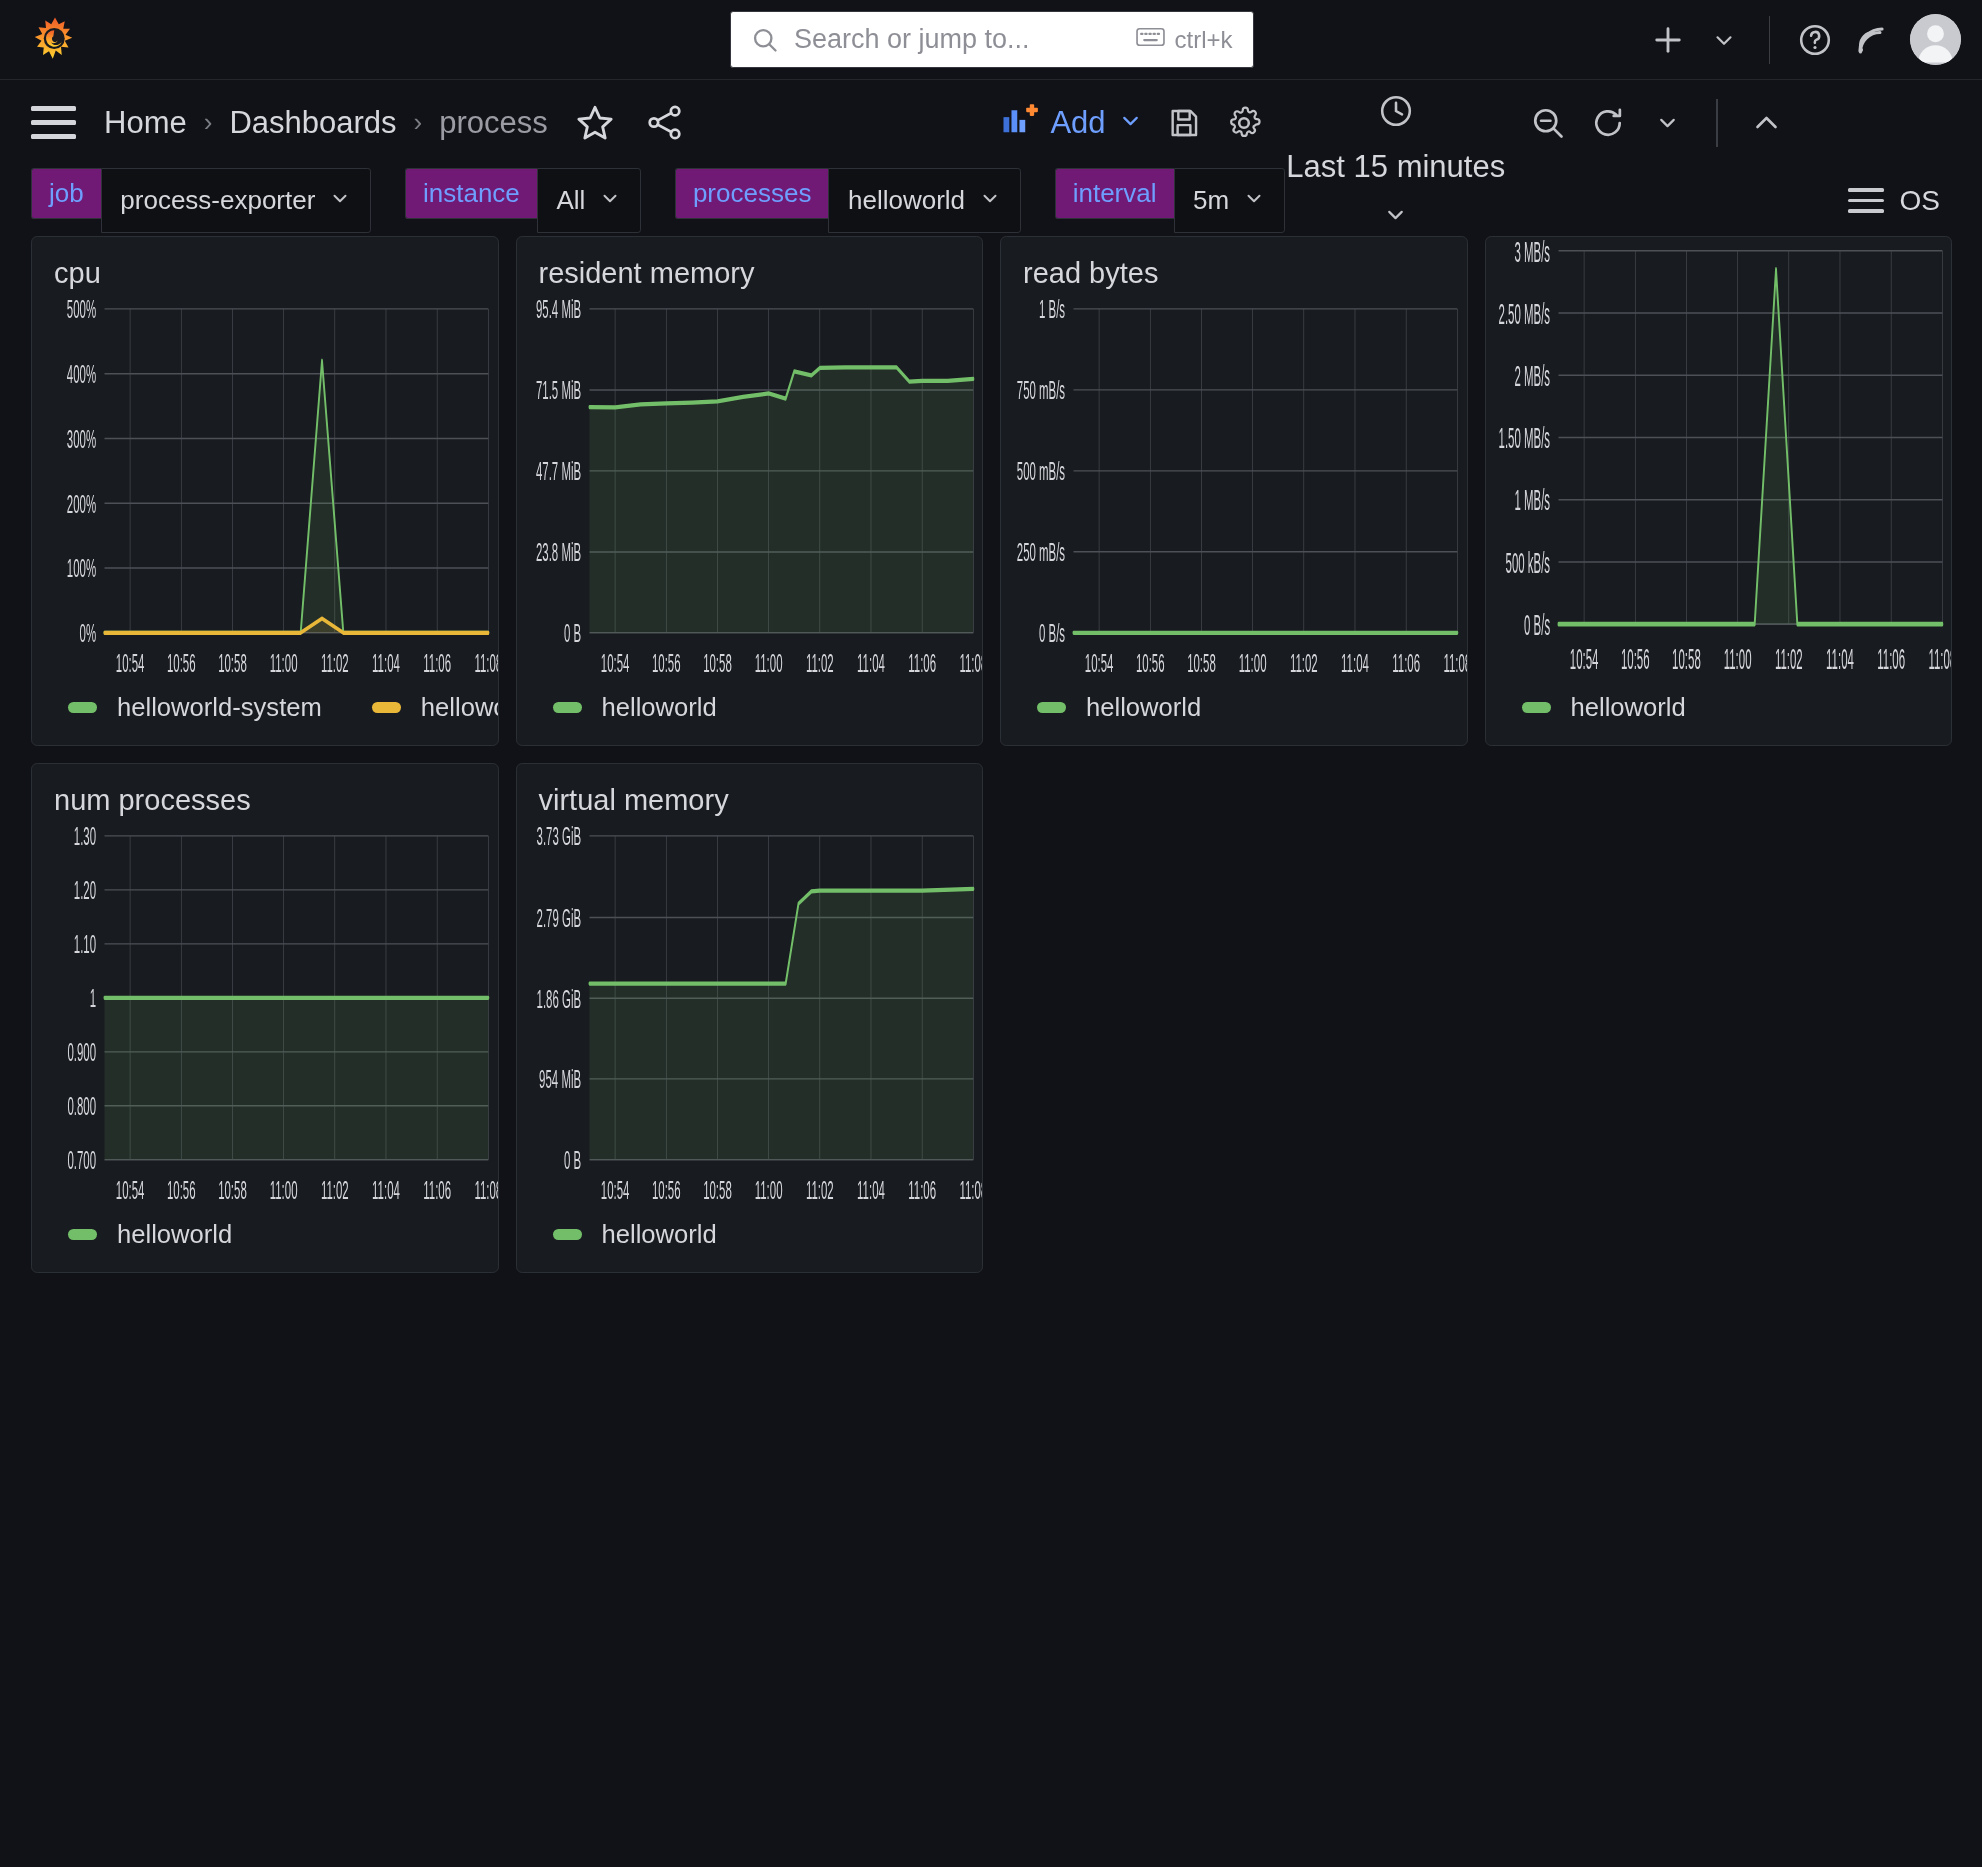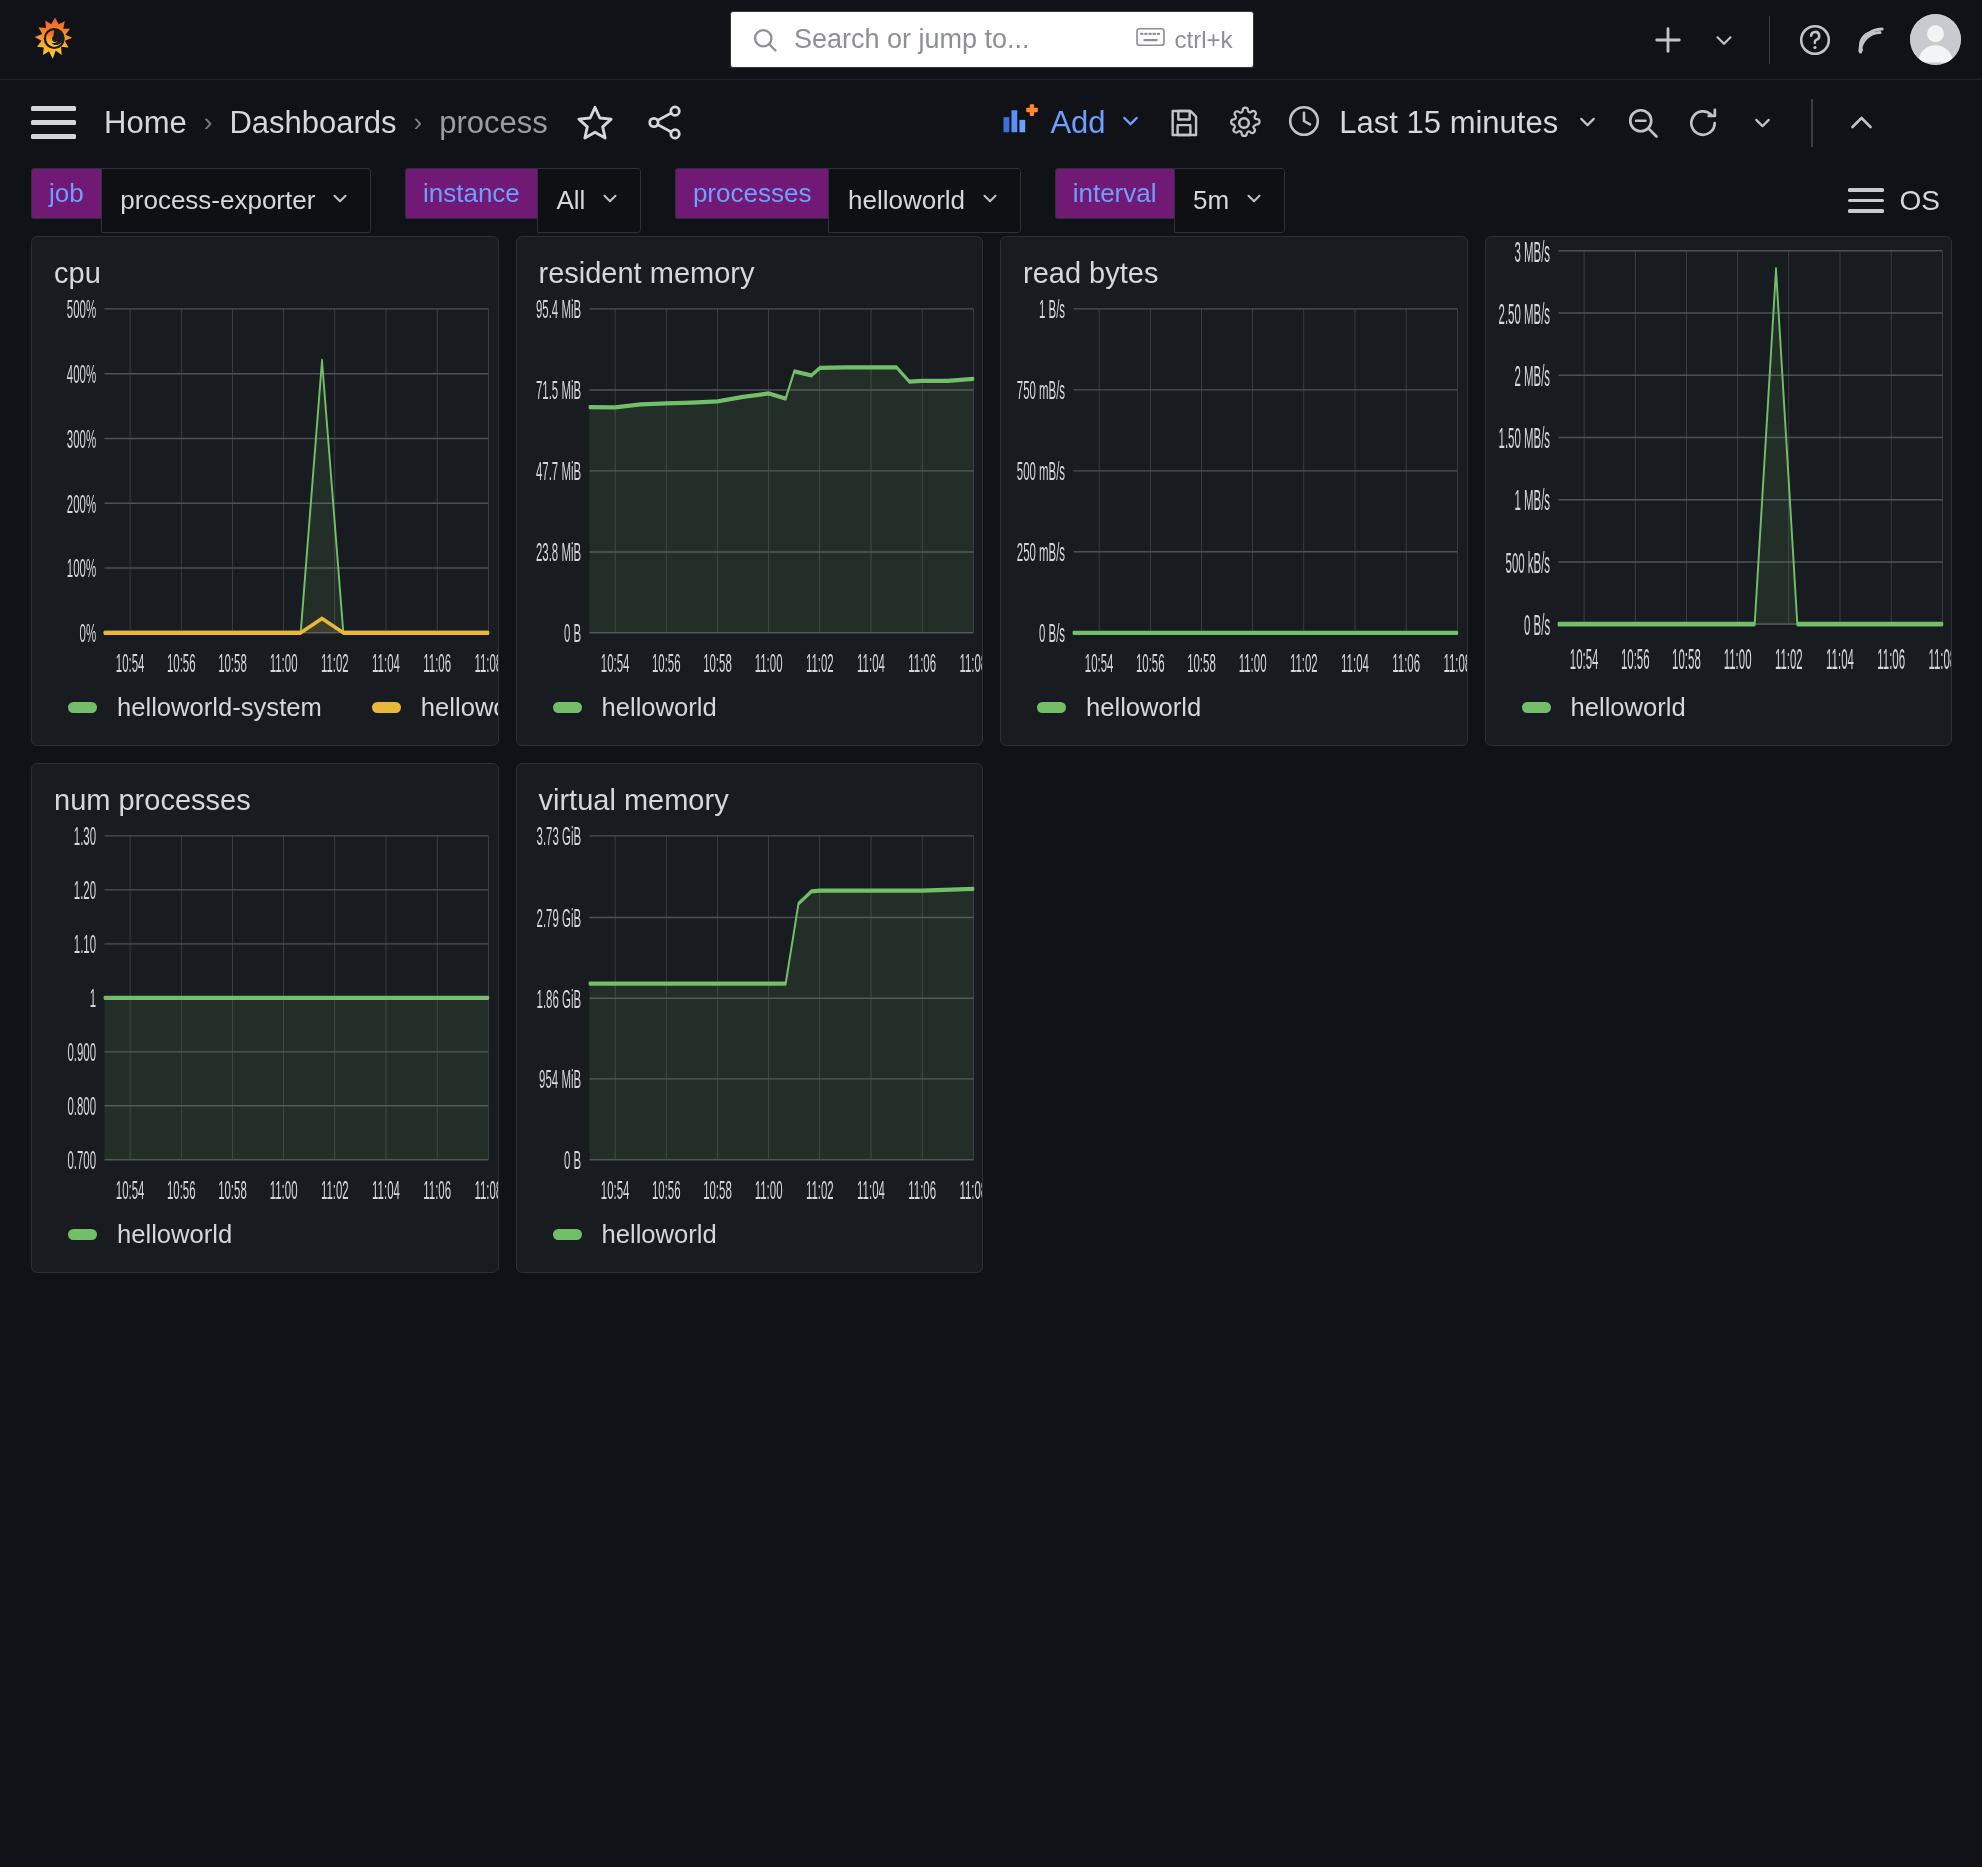--- a/index.html
+++ b/index.html
@@ -66,21 +66,21 @@
   .crumbs{display:flex;align-items:center;gap:0;}
   .crumb{font-size:31px;color:#d6d7dc;white-space:nowrap;}
   .crumb.current{color:#9a9ba3;}
   .crumb-sep{font-size:26px;color:#7b7d85;margin:0 17px;}
   .crumb-ico{margin-left:26px;width:43px;height:43px;display:flex;align-items:center;justify-content:center;}
   .tb-center{position:absolute;left:991px;top:50%;transform:translateY(-50%);
     display:flex;align-items:center;}
   .add-btn{display:flex;align-items:center;gap:12.4px;color:var(--blue);font-size:31px;
     padding:4.6px 11px;border-radius:3.1px;}
   .tb-icon{width:60px;height:60px;display:flex;align-items:center;justify-content:center;}
-  .timepicker{display:flex;align-items:center;gap:17px;padding:0 12.4px;height:60px;}
+  .timepicker{display:flex;align-items:center;gap:17px;padding:0 12.4px;height:60px;flex-direction:column;}
   .timepicker .tp-label{font-size:31px;color:#d6d7dc;white-space:nowrap;}
   .tb-sep{width:1.5px;height:48px;background:#3a3d44;margin:0 18.6px;}
 
   
   .varrow{
     height:71px;width:100%;
     display:flex;align-items:center;
     padding:0 31px;
     position:relative;
   }

